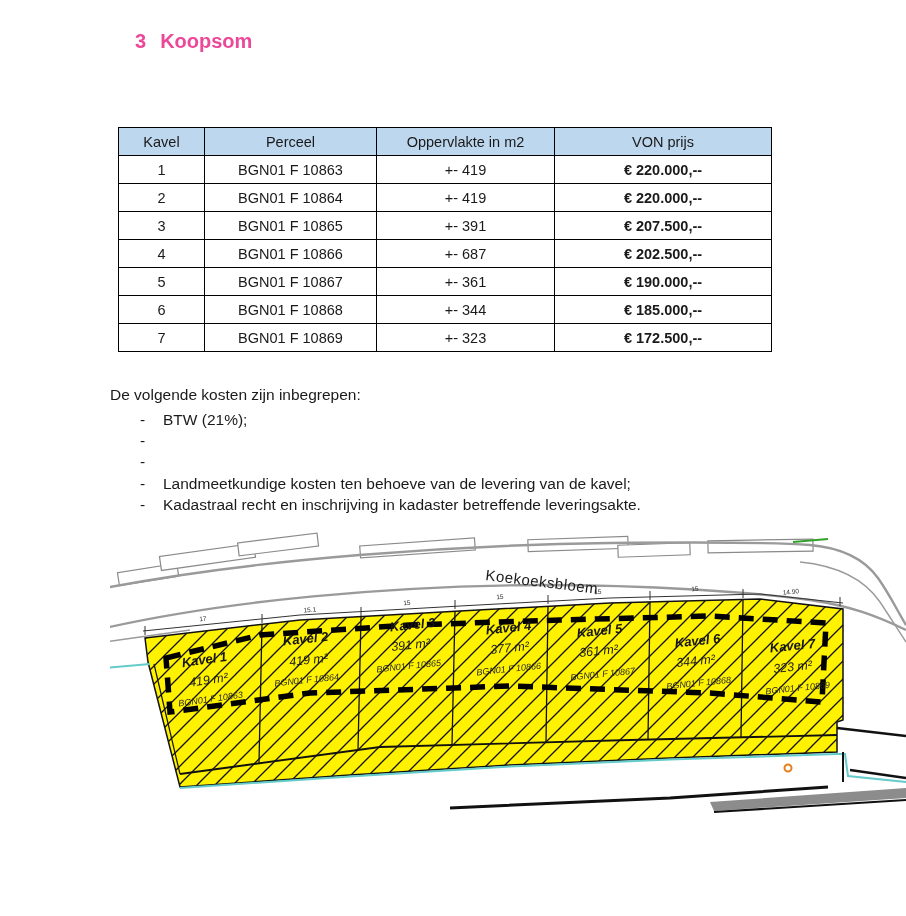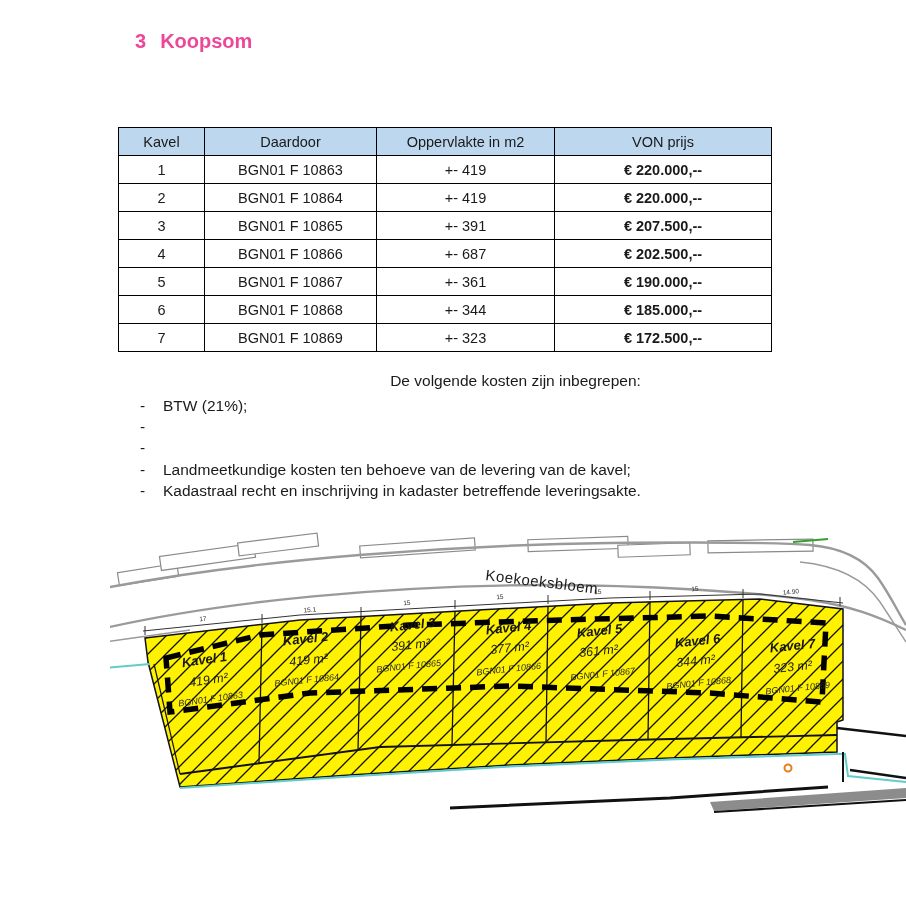--- a/index.html
+++ b/index.html
@@ -10,21 +10,21 @@
   .intro{position:absolute;left:110px;top:84px;font-size:15.5px;}
   .price-table{position:absolute;left:110px;top:127px;border-collapse:collapse;table-layout:fixed;
                width:653px;border:1.5px solid #000;margin-left:8px;}
   .price-table th,.price-table td{border:1px solid #000;height:27px;text-align:center;
                font-size:14.5px;padding:0 2px;}
   .price-table thead th{background:var(--table-header-bg,#BDD7EE);font-weight:normal;}
   .price-table td.bold{font-weight:bold;}
   .price-table col.c1{width:86px}.price-table col.c2{width:172px}
   .price-table col.c3{width:178px}.price-table col.c4{width:217px}
   .costs{position:absolute;left:110px;top:372px;font-size:15.5px;}
-  .costs p{margin:0 0 5px 0;text-align:right;}
+  .costs p{margin:14px 0 5px 0;}
   .costs ul{list-style:none;margin:0;padding:0;}
   .costs li{display:flex;line-height:21.2px;}
   .costs .dash{width:23px;padding-left:30px;}
   .map-wrap{position:absolute;left:110px;top:530px;width:796px;height:300px;}
   svg{display:block;overflow:hidden;}
   .road{stroke:var(--road-gray,#9a9a9a);stroke-width:2.4;fill:none;}
   .road-thin{stroke:var(--road-gray,#9a9a9a);stroke-width:1.4;fill:none;}
   .block{stroke:#8a8a8a;stroke-width:1.2;fill:#fff;}
   .street-label{font-size:15px;letter-spacing:.5px;fill:#1a1a1a;}
   .plot-name{font-weight:bold;font-style:italic;font-size:13px;fill:#161616;text-anchor:middle;}
@@ -53,21 +53,21 @@
   <table class="price-table">
     <colgroup>
         <col class="c1">
         <col class="c2">
         <col class="c3">
         <col class="c4">
       </colgroup>
     <thead>
       <tr>
           <th>Kavel</th>
-          <th>Daardoor</th>
+          <th>Perceel</th>
           <th>Oppervlakte in m2</th>
           <th>VON prijs</th>
         </tr>
     </thead>
     <tbody>
         <tr>
           <td>1</td>
           <td>BGN01 F 10863</td>
           <td>+- 419</td>
           <td class="bold">€ 220.000,--</td>

